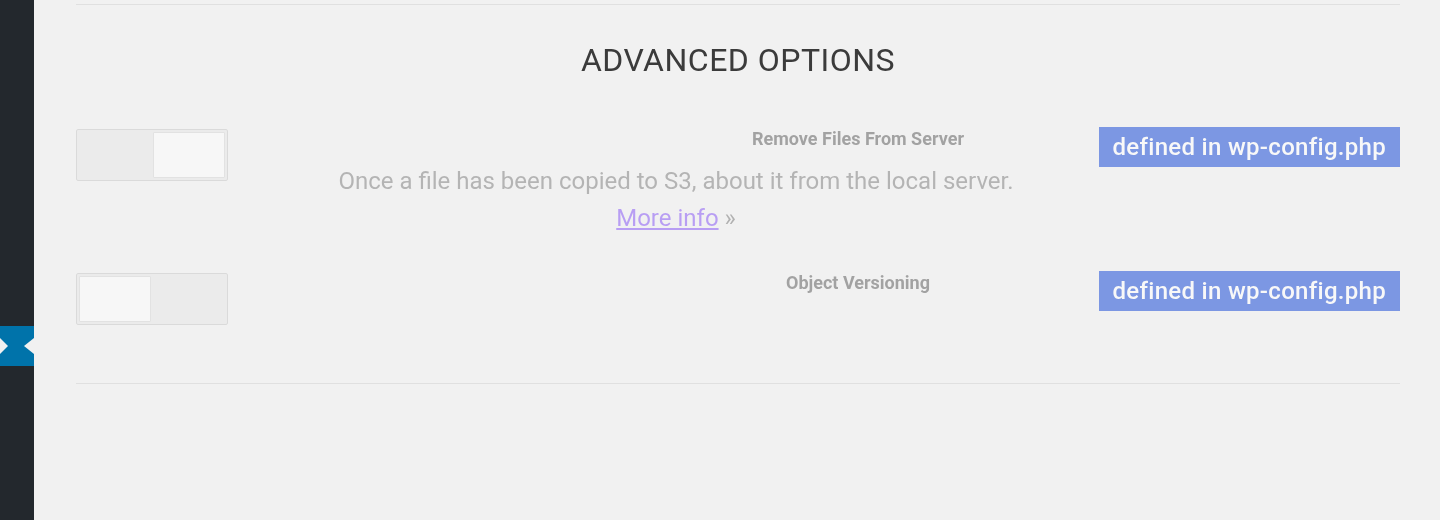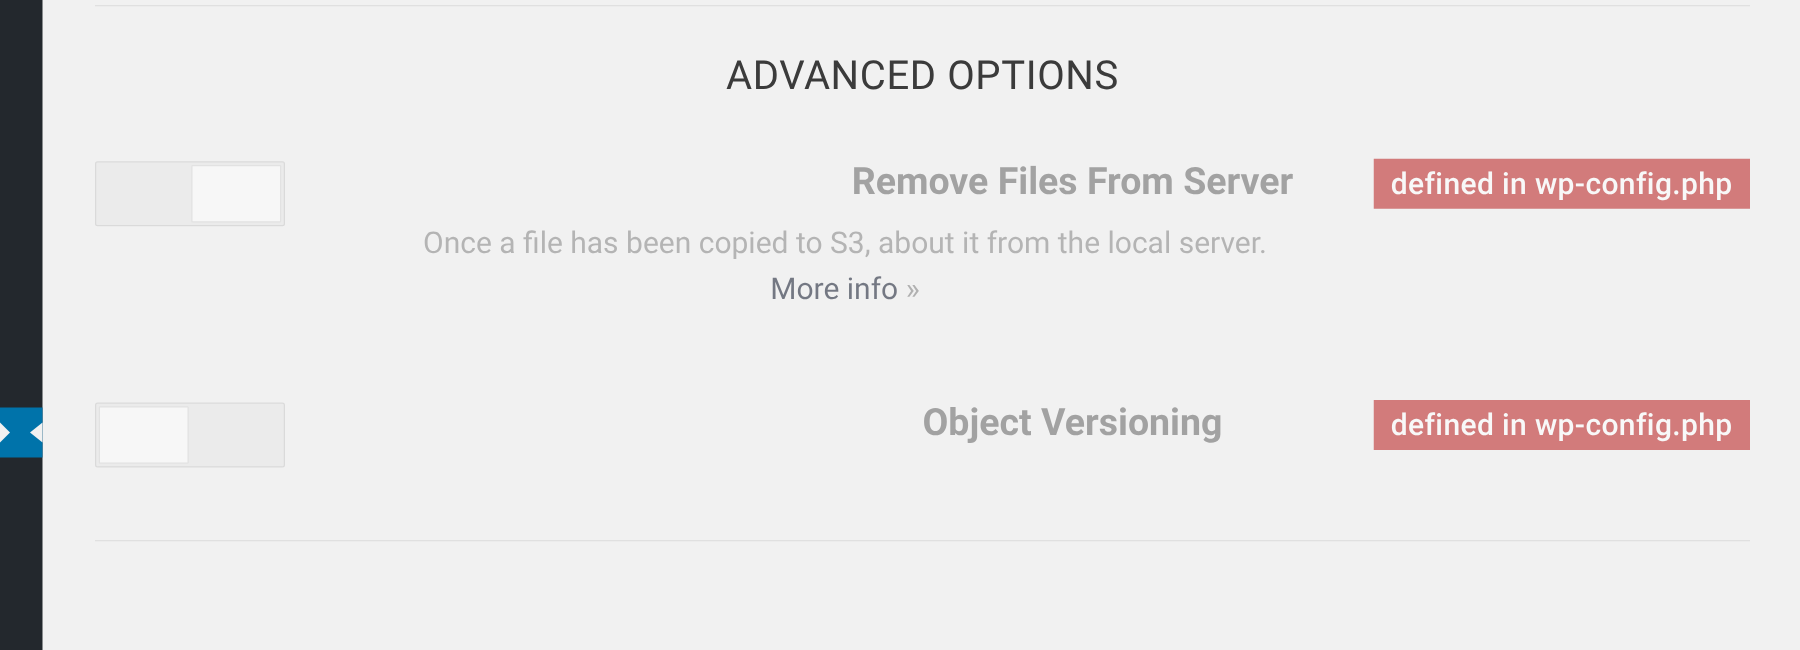--- a/index.html
+++ b/index.html
@@ -70,21 +70,21 @@
       margin-top: 36px;
     }
     .option-row {
       display: flex;
       align-items: flex-start;
       margin-top: 50px;
       position: relative;
       opacity: 0.55;
     }
     .option-row + .option-row {
-       margin-top: 72px;
+       margin-top: 36px;
     }
     .toggle-col {
       width: 240px;
       flex: 0 0 240px;
     }
     .toggle {
       width: 152px;
       height: 52px;
       border: 1px solid #c9c9c9;
       background: #e7e7e7;
@@ -112,42 +112,43 @@
       color: #8a8a8a;
       letter-spacing: 0.5px;
     }
     .toggle.off .toggle-label-text { right: 18px; }
     .toggle.on  .toggle-label-text { left: 16px; }
     .info-col {
       flex: 1;
       min-width: 0;
     }
     .opt-title {
-      font-size: 30px;
+      font-size: 18px;
       font-weight: 700;
       color: #636363;
       line-height: 1.1;
     }
     .opt-desc {
       margin-top: 14px;
       font-size: 24px;
       font-weight: 400;
       color: #838383;
       line-height: 1.55;
       max-width: 1020px;
     }
     .more-info {
-      color: #0f172a;
+      text-decoration: underline;
+      color: #8b5cf6;
     }
     .raquo { color: #7d7d7d; }
     .defined-badge {
       position: absolute;
       right: 0;
       top: -2px;
-      background: #b91c1c;
+      background: #1d4ed8;
       color: #ffffff;
       font-size: 24px;
       font-weight: 500;
       padding: 6px 14px;
       letter-spacing: 0.3px;
     }
     .bottom-divider {
       border-top: 1px solid #e0e0e0;
       margin-top: 58px;
     }

